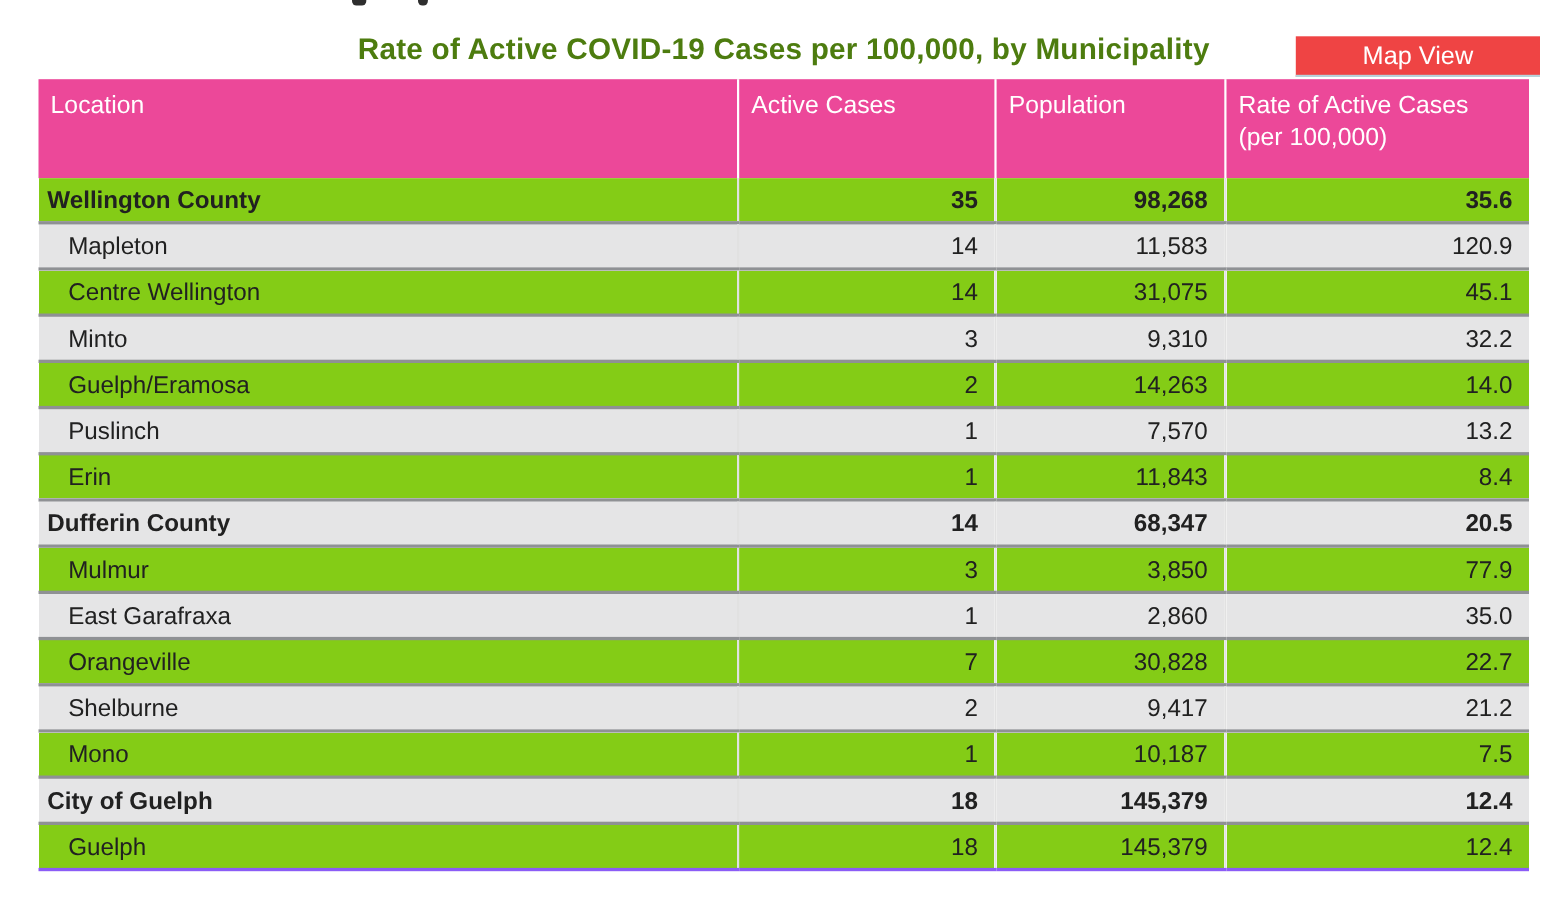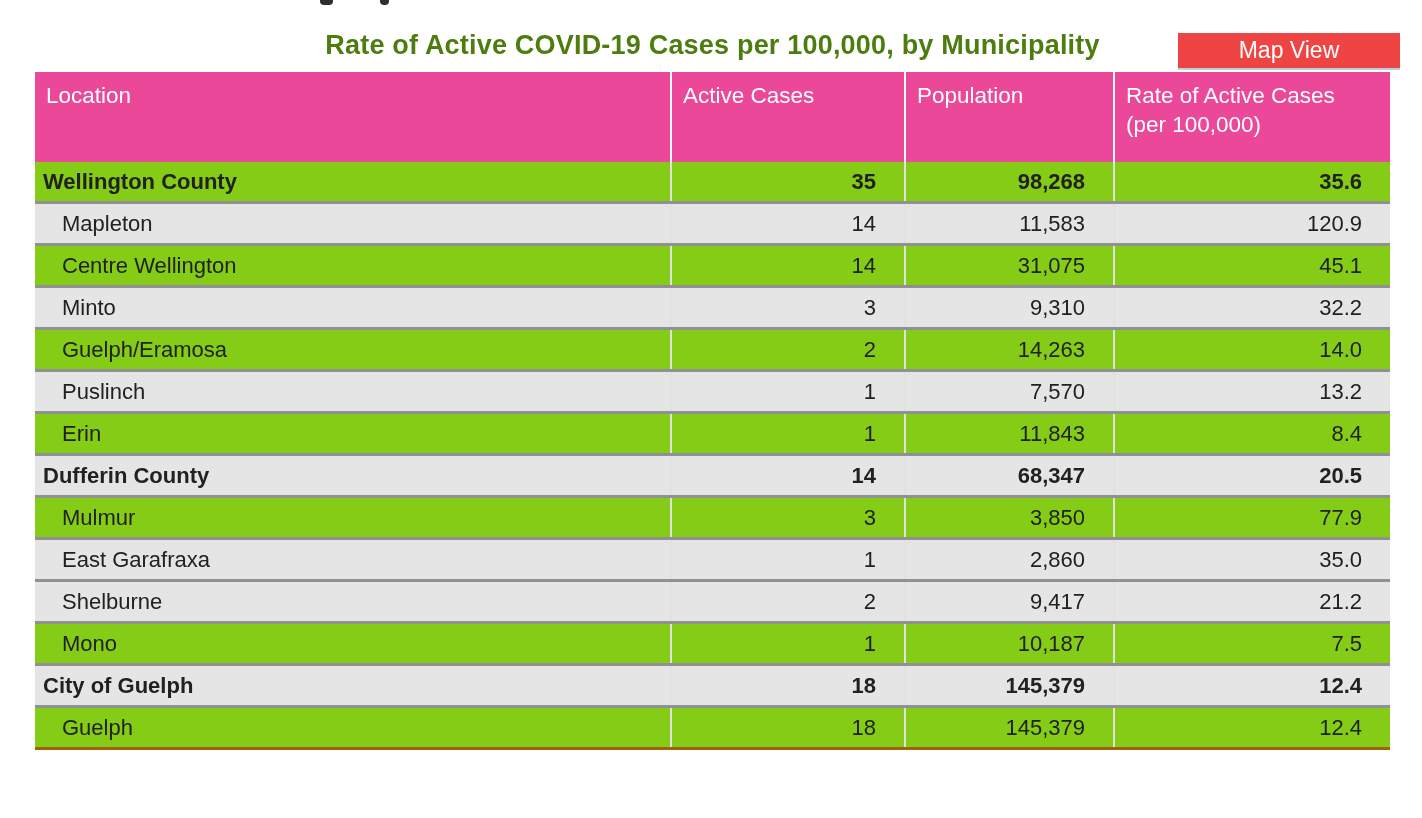--- a/index.html
+++ b/index.html
@@ -68,28 +68,28 @@
     font-size: 22px;
     color: #212121;
     height: 39px;
     padding: 0;
     line-height: 39px;
     white-space: nowrap;
     overflow: hidden;
   }
   .covid-table tbody td:not(:last-child) { border-right: 2px solid #e1e1e1; }
   .covid-table tbody tr + tr td { border-top: 3px solid #8f9194; }
-  .covid-table tbody tr:last-child td { border-bottom: 3px solid #a16207; }
+  .covid-table tbody tr:last-child td { border-bottom: 3px solid #8b5cf6; }
 
   .covid-table tbody tr.plain td  { background: #84cc16; }
   .covid-table tbody tr.shaded td { background: #e5e5e6; }
 
   .covid-table td.loc  { text-align: left; padding-left: 8px; }
   .covid-table tr.muni td.loc { padding-left: 27px; }
-  .covid-table td.num  { text-align: right; padding-right: 28px; }
+  .covid-table td.num  { text-align: right; padding-right: 15px; }
   .covid-table tr.county td { font-weight: 700; }
 </style>
 </head>
 <body>
 
 <div class="frag f1"></div>
 <div class="frag f2"></div>
 
 <div class="title-zone">
   <h1 class="page-title">Rate of Active COVID-19 Cases per 100,000, by Municipality</h1>
@@ -165,20 +165,26 @@
         <td class="num">3</td>
         <td class="num">3,850</td>
         <td class="num">77.9</td>
       </tr>
       <tr class="shaded muni">
         <td class="loc">East Garafraxa</td>
         <td class="num">1</td>
         <td class="num">2,860</td>
         <td class="num">35.0</td>
       </tr>
+      <tr class="plain muni">
+        <td class="loc">Orangeville</td>
+        <td class="num">7</td>
+        <td class="num">30,828</td>
+        <td class="num">22.7</td>
+      </tr>
       <tr class="shaded muni">
         <td class="loc">Shelburne</td>
         <td class="num">2</td>
         <td class="num">9,417</td>
         <td class="num">21.2</td>
       </tr>
       <tr class="plain muni">
         <td class="loc">Mono</td>
         <td class="num">1</td>
         <td class="num">10,187</td>

